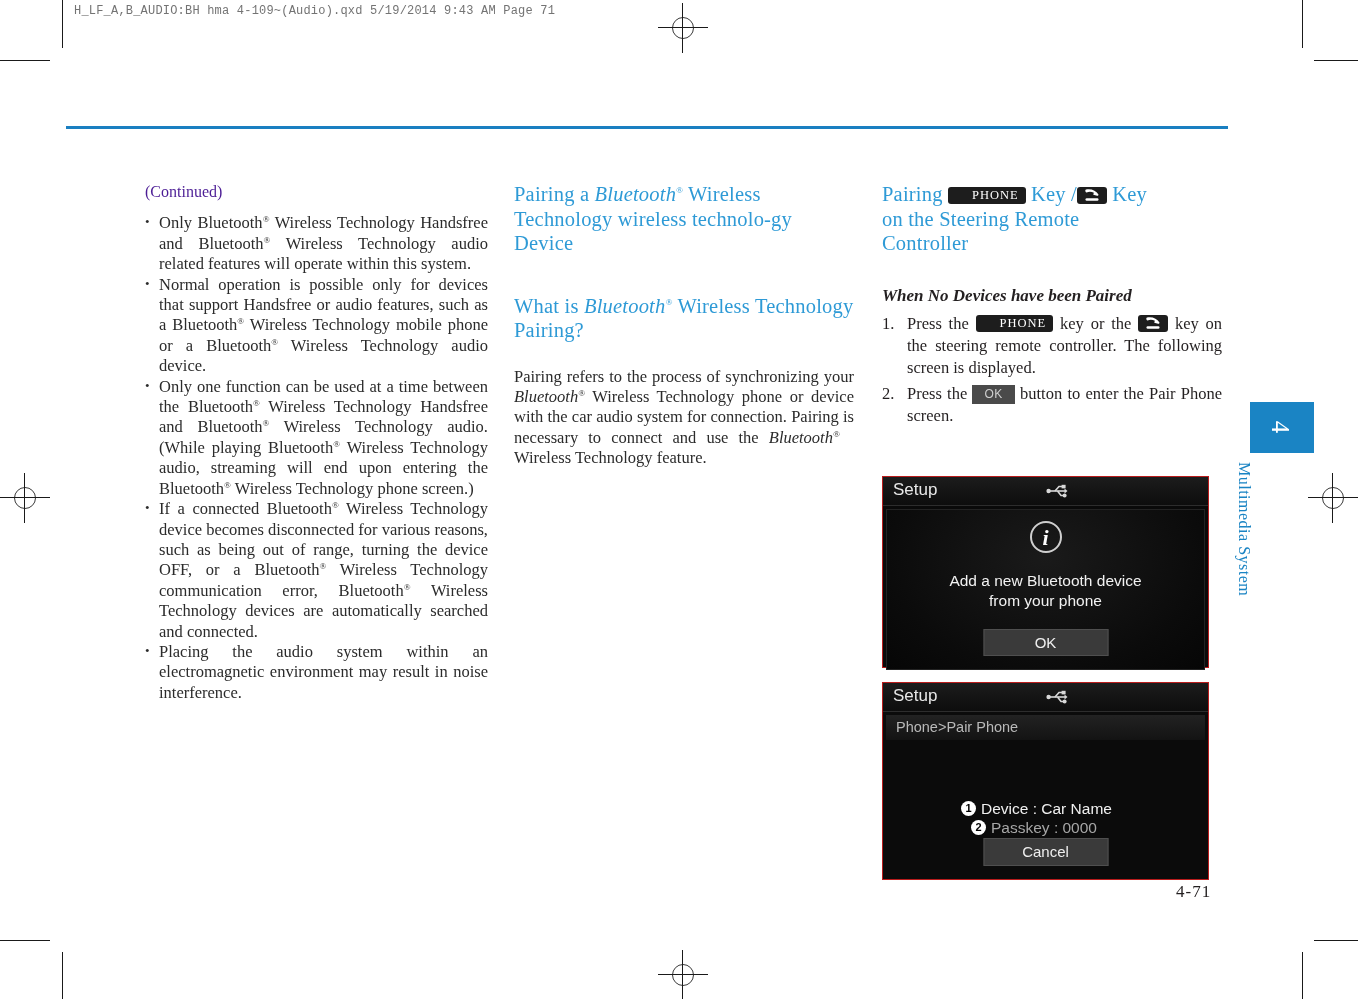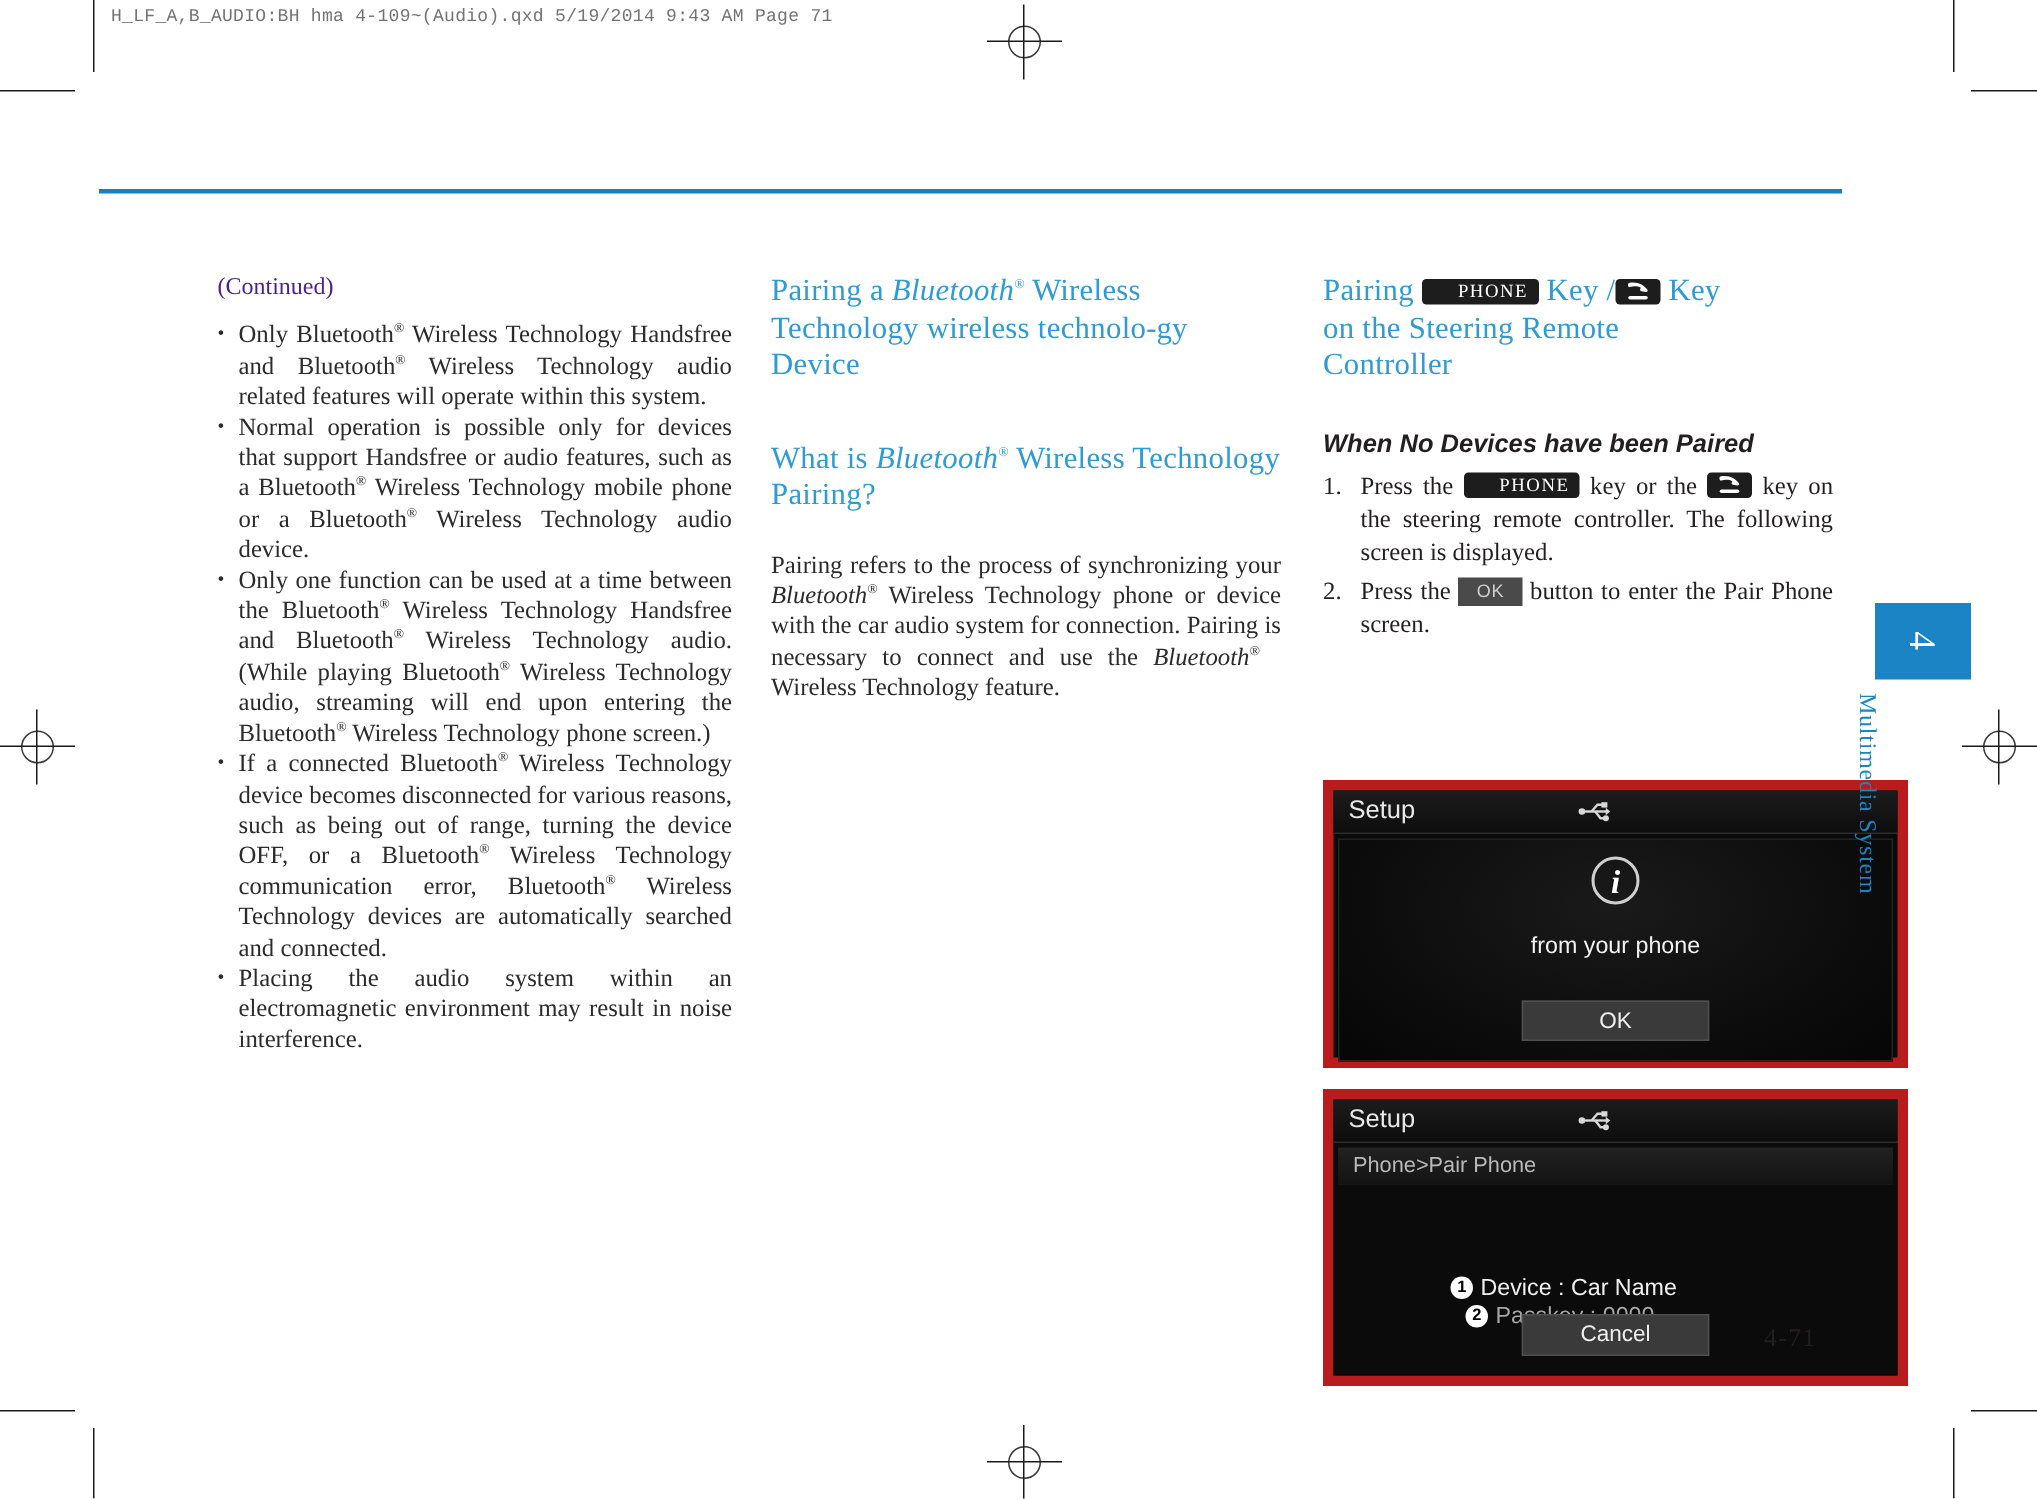--- a/index.html
+++ b/index.html
@@ -126,21 +126,21 @@
   .heading-blue {
     color: #2e9ad6;
     font-family: "Liberation Serif", serif;
     font-size: 20.5px;
     line-height: 24.5px;
     letter-spacing: 0.2px;
   }
   .heading-blue em { font-style: italic; }
 
   .subhead-italic {
-    font-family: Liberation Sans, sans-serif;
+    font-family: Liberation Serif, serif;
     font-style: italic;
     font-weight: bold;
     font-size: 17px;
     color: #231f20;
   }
 
   
   .chip-phone {
     display: inline-block;
     background: #1d1d1d;
@@ -196,26 +196,25 @@
     position: absolute;
     left: 0;
     top: 0;
     font-size: 16.5px;
   }
 
   
   .device {
     position: absolute;
     left: 882px;
-    width: 390px;
+    width: 327px;
     background: #0a0a0a;
-    border: 7px solid #b91c1c;
+    border: 1px solid #b91c1c;
     box-sizing: border-box;
     font-family: "Liberation Sans", sans-serif;
-    margin-top: 44px;
   }
   .device-1 { top: 476px; height: 192px; }
   .device-2 { top: 682px; height: 198px; }
 
   .dev-titlebar {
     position: relative;
     height: 28px;
     background: linear-gradient(#1c1c1c, #0d0d0d);
     border-bottom: 1px solid #2d2d2d;
   }
@@ -502,20 +501,21 @@
         <path d="M11.5 7 L15 11.5 L18 11.5" stroke="#d8d8d8" stroke-width="1.6" fill="none"></path>
         <rect x="15.6" y="0.8" width="4" height="3.6" fill="#d8d8d8"></rect>
         <circle cx="18.6" cy="11.5" r="2" fill="#d8d8d8"></circle>
         <path d="M18.5 4.5 l3 2.5 l-3 2.5 z" fill="#d8d8d8"></path>
       </svg>
     </div>
   </div>
   <div class="dev-body">
     <div class="info-circle">i</div>
     <div class="dev-msg">
+      <div>Add a new Bluetooth device</div>
       <div>from your phone</div>
     </div>
     <div class="dev-btn dev-btn-ok">OK</div>
   </div>
 </div>
 
 <div class="device device-2">
   <div class="dev-titlebar">
     <div class="dev-title">Setup</div>
     <div class="usb-icon">

